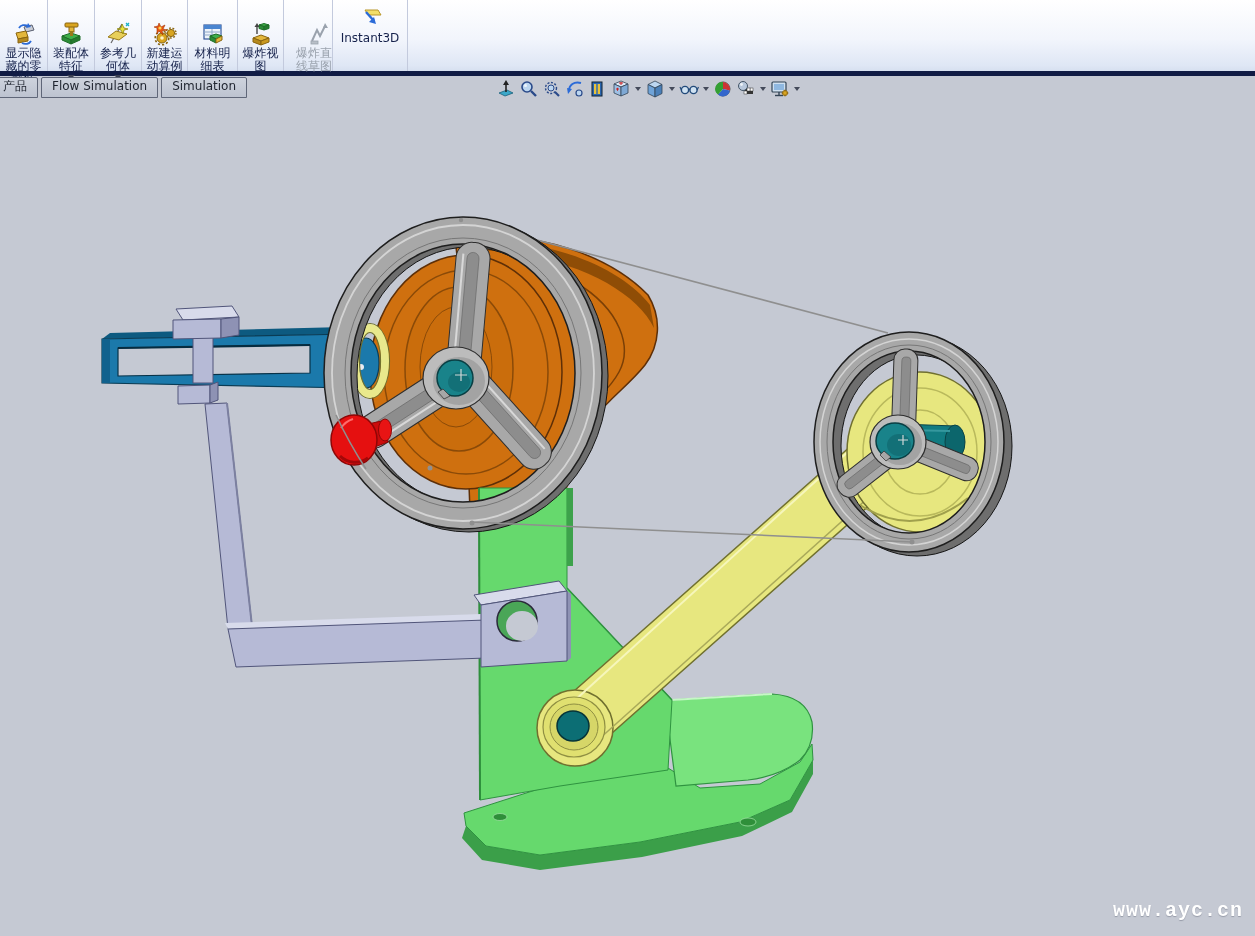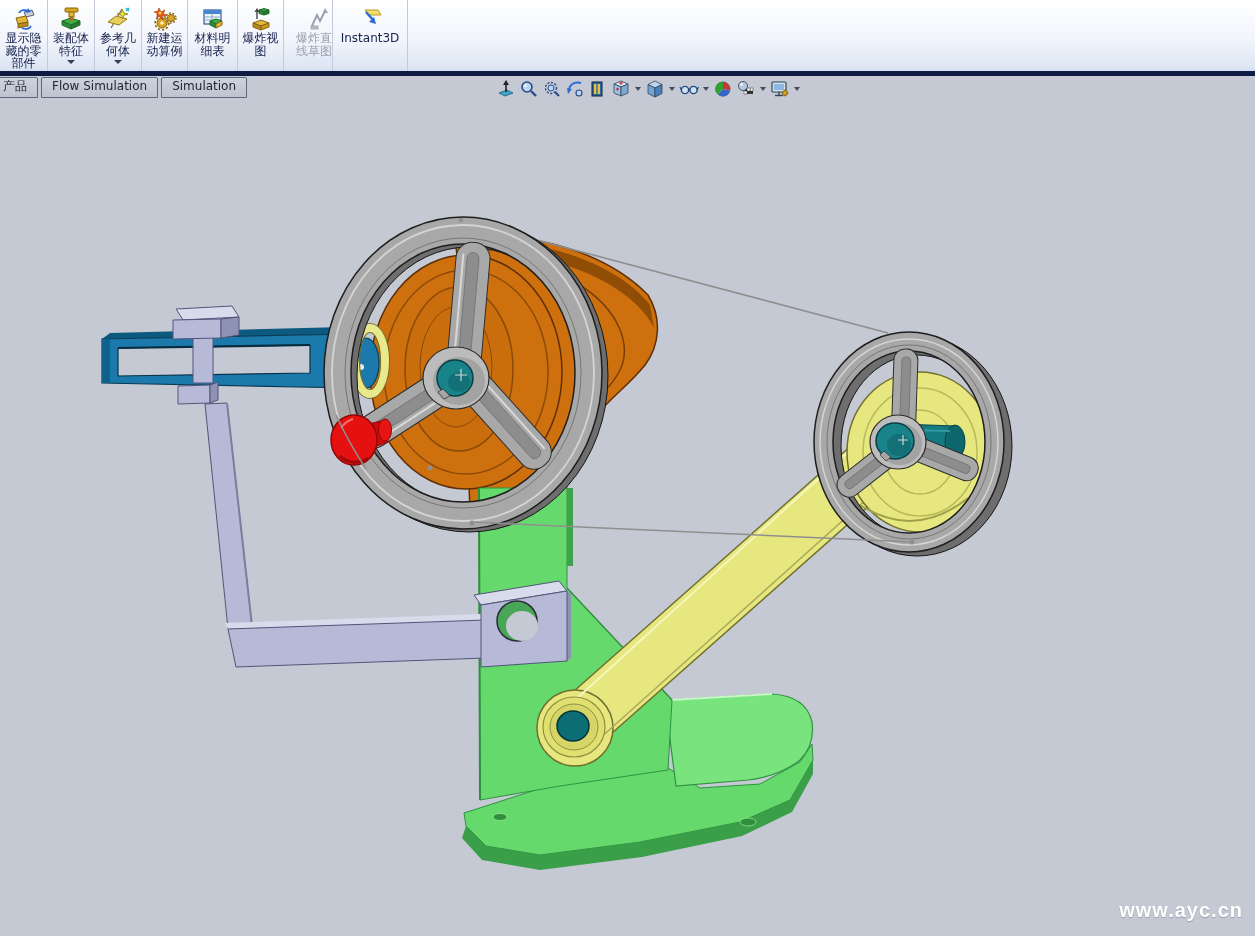--- a/index.html
+++ b/index.html
@@ -6,21 +6,21 @@
   html,body { width:1255px; height:936px; overflow:hidden;
     font-family:"DejaVu Sans","Liberation Sans",sans-serif;
     background:var(--bg,#c5c9d3); }
 
   
   .cmdbar { position:absolute; left:0; top:0; width:1255px; height:76px; z-index:20;
     background:linear-gradient(#ffffff, #f2f5fc 55%, #dfe7f5 92%, #d7e0f0);
     border-bottom:5px solid var(--navy,#101b44);
     display:flex; align-items:stretch; }
   .cmdbtn { display:flex; flex-direction:column; align-items:center;
-    padding-top:6px; border-right:1px solid #c3cadd; position:relative;
+    padding-top:21px; border-right:1px solid #c3cadd; position:relative;
     color:#15214b; font-size:12px; line-height:12.5px; text-align:center; cursor:default; }
   .cmdbtn .ic { width:26px; height:26px; flex:0 0 26px; }
   .cmdbtn.disabled { color:#9aa2ad;align-items:flex-end; }
   .caret { width:0; height:0; border-left:4px solid transparent; border-right:4px solid transparent;
     border-top:4px solid #3a3f52; margin-top:3px; }
   .cmdbtn.en { font-size:12px; padding-top:6px; }
 
   
   .tabrow { position:absolute; left:-8px; top:77px; height:21px; z-index:20;
     display:flex; gap:3px; }
@@ -32,21 +32,21 @@
   .hud { position:absolute; left:496px; top:78px; height:22px; z-index:20;
     display:flex; align-items:center; gap:3px; }
   .hud .hic { width:20px; height:20px; }
   .hud .hcaret { width:0; height:0; border-left:3.5px solid transparent;
     border-right:3.5px solid transparent; border-top:4px solid #444a5a; margin:0 1px; }
 
   
   .scene { position:absolute; left:0; top:0; z-index:1; }
 
   .watermark { position:absolute; right:12px; bottom:14px; z-index:15;
-    font-family:Liberation Sans, sans-serif; font-weight:bold;
+    font-family:Liberation Mono, monospace; font-weight:bold;
     font-size:20px; color:#ffffff; letter-spacing:1px; text-shadow:0 1px 1px rgba(120,125,140,.6); }
 
   
   .f-wheel { fill:var(--wheel); } .f-wheeldk { fill:var(--wheelDark); }
   .f-orange { fill:var(--orange); } .f-green { fill:var(--green); }
   .f-greenbr { fill:var(--greenBright); } .f-greendk { fill:var(--greenDark); }
   .f-yellow { fill:var(--yellow); } .f-lav { fill:var(--lavender); }
   .f-lavlt { fill:var(--lavenderLight); } .f-lavdk { fill:var(--lavenderDark); }
   .f-blue { fill:var(--blue); } .f-bluedk { fill:var(--blueDark); }
   .f-teal { fill:var(--teal); }

